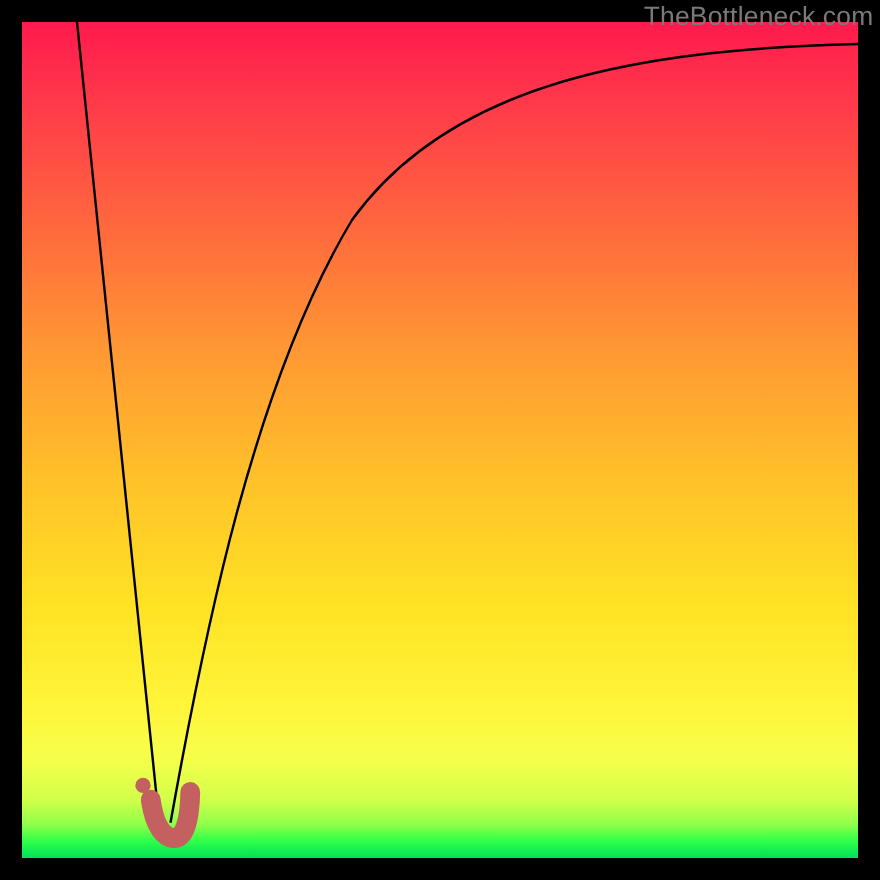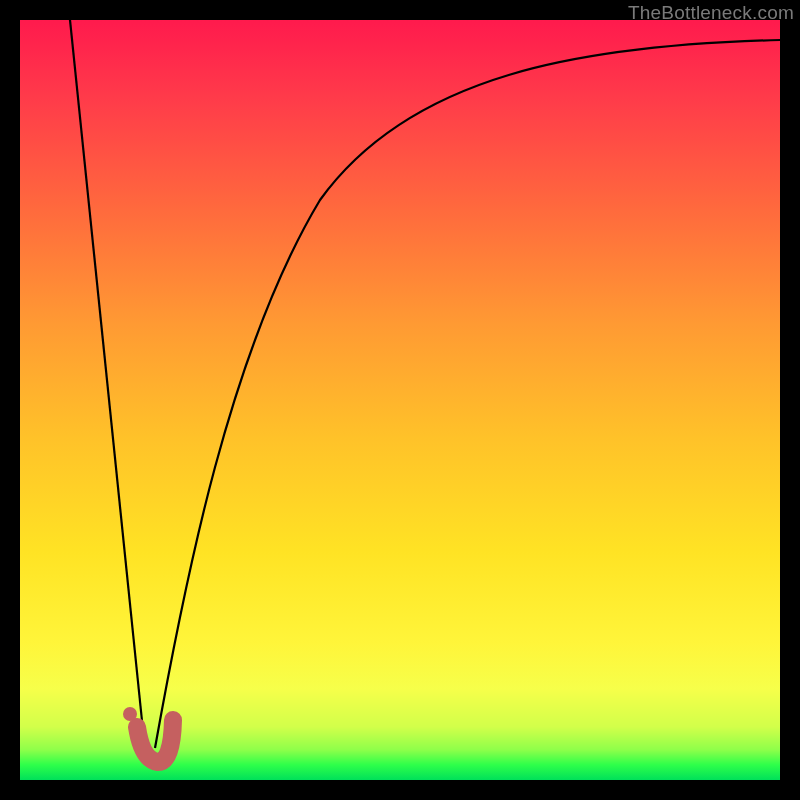--- a/index.html
+++ b/index.html
@@ -40,21 +40,21 @@
       #8fff4a 96%,
       #2eff4a 98%,
       #00e05a 100%
     );
   }
   .watermark {
     position: absolute;
     top: 2px;
     right: 6px;
     color: #7a7a7a;
-    font-size: 19px;
+    font-size: 24px;
     font-weight: 400;
     letter-spacing: 0.2px;
   }
   svg.curves {
     position: absolute;
     left: 0;
     top: 0;
     width: 760px;
     height: 760px;
   }

